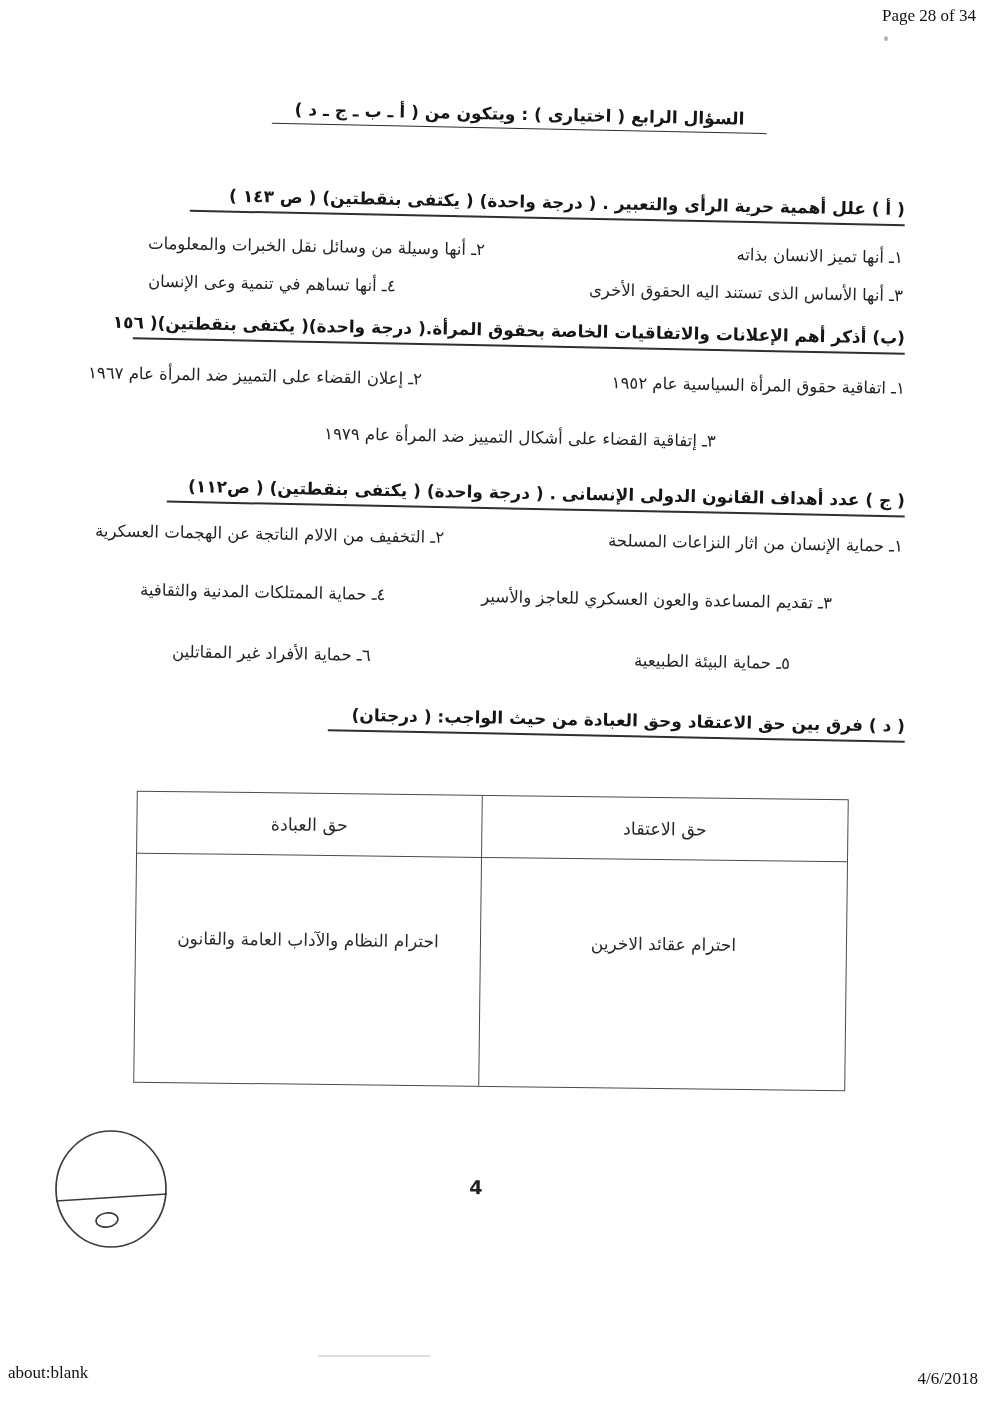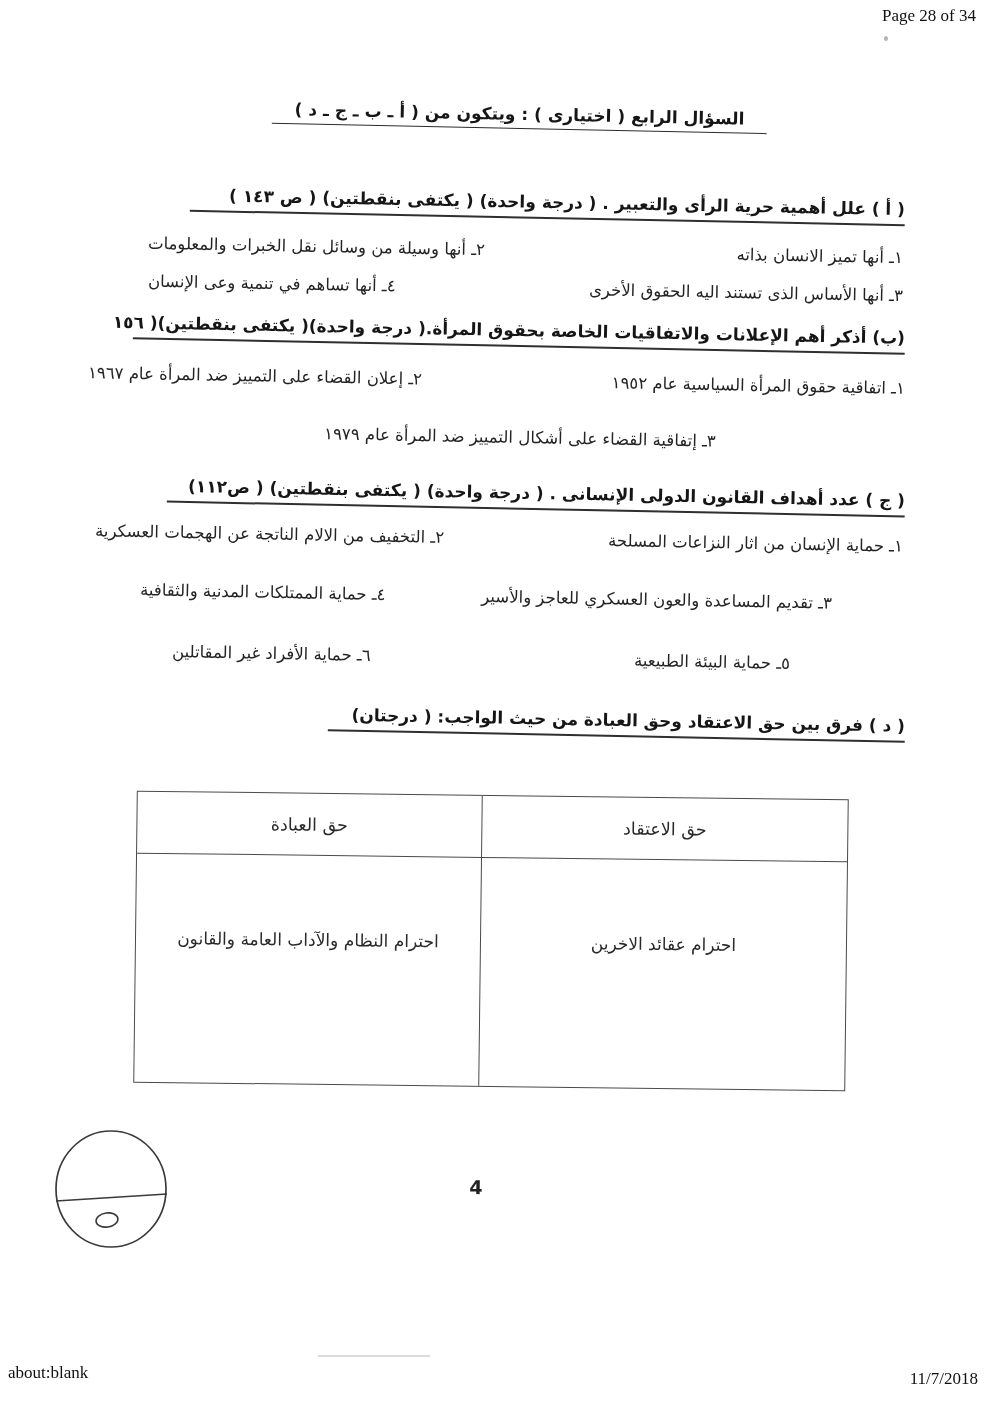--- a/index.html
+++ b/index.html
@@ -64,21 +64,21 @@
 
   .artifact { background: #8a8a8a; }
 </style>
 </head>
 <body>
 
 <div class="page">
 
   <div class="abs print-hf serif" style="top:6px; right:16px;">Page 28 of 34</div>
   <div class="abs print-hf serif" style="bottom:14px; left:8px;">about:blank</div>
-  <div class="abs print-hf serif" style="bottom:8px; right:14px;">11/7/2018</div>
+  <div class="abs print-hf serif" style="bottom:8px; right:14px;">4/6/2018</div>
 
   <div class="abs ar doc-title nowrap">السؤال الرابع  ( اختيارى ) : ويتكون من ( أ ـ ب ـ ج ـ د )</div>
 
   <div class="abs ar heading nowrap" style="left:190px; top:192px; width:715px;">( أ ) علل أهمية حرية الرأى والتعبير . ( درجة واحدة)  ( يكتفى بنقطتين)  ( ص ١٤٣ )</div>
   <div class="abs ar row2col" style="left:148px; top:241px; width:755px;">
     <span class="nowrap">١ـ أنها تميز الانسان بذاته</span>
     <span class="nowrap">٢ـ أنها وسيلة من وسائل نقل الخبرات والمعلومات</span>
   </div>
   <div class="abs ar row2col" style="left:148px; top:279px; width:755px;">
     <span class="nowrap">٣ـ أنها الأساس الذى تستند اليه الحقوق الأخرى</span>

